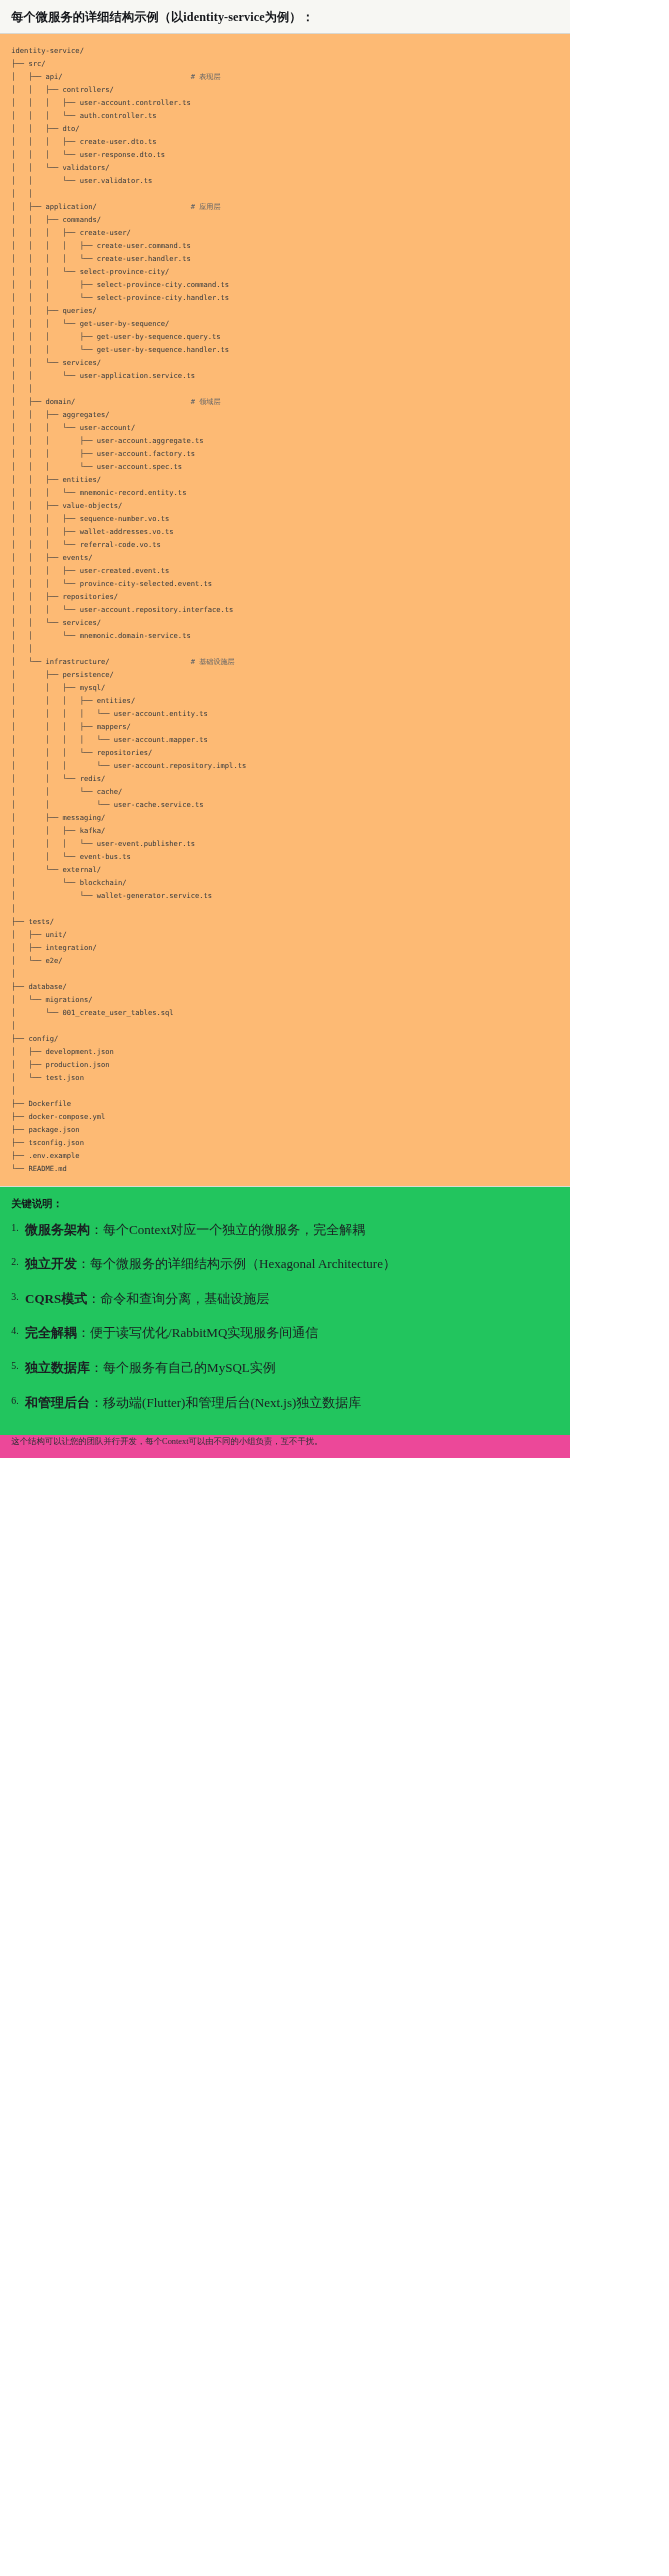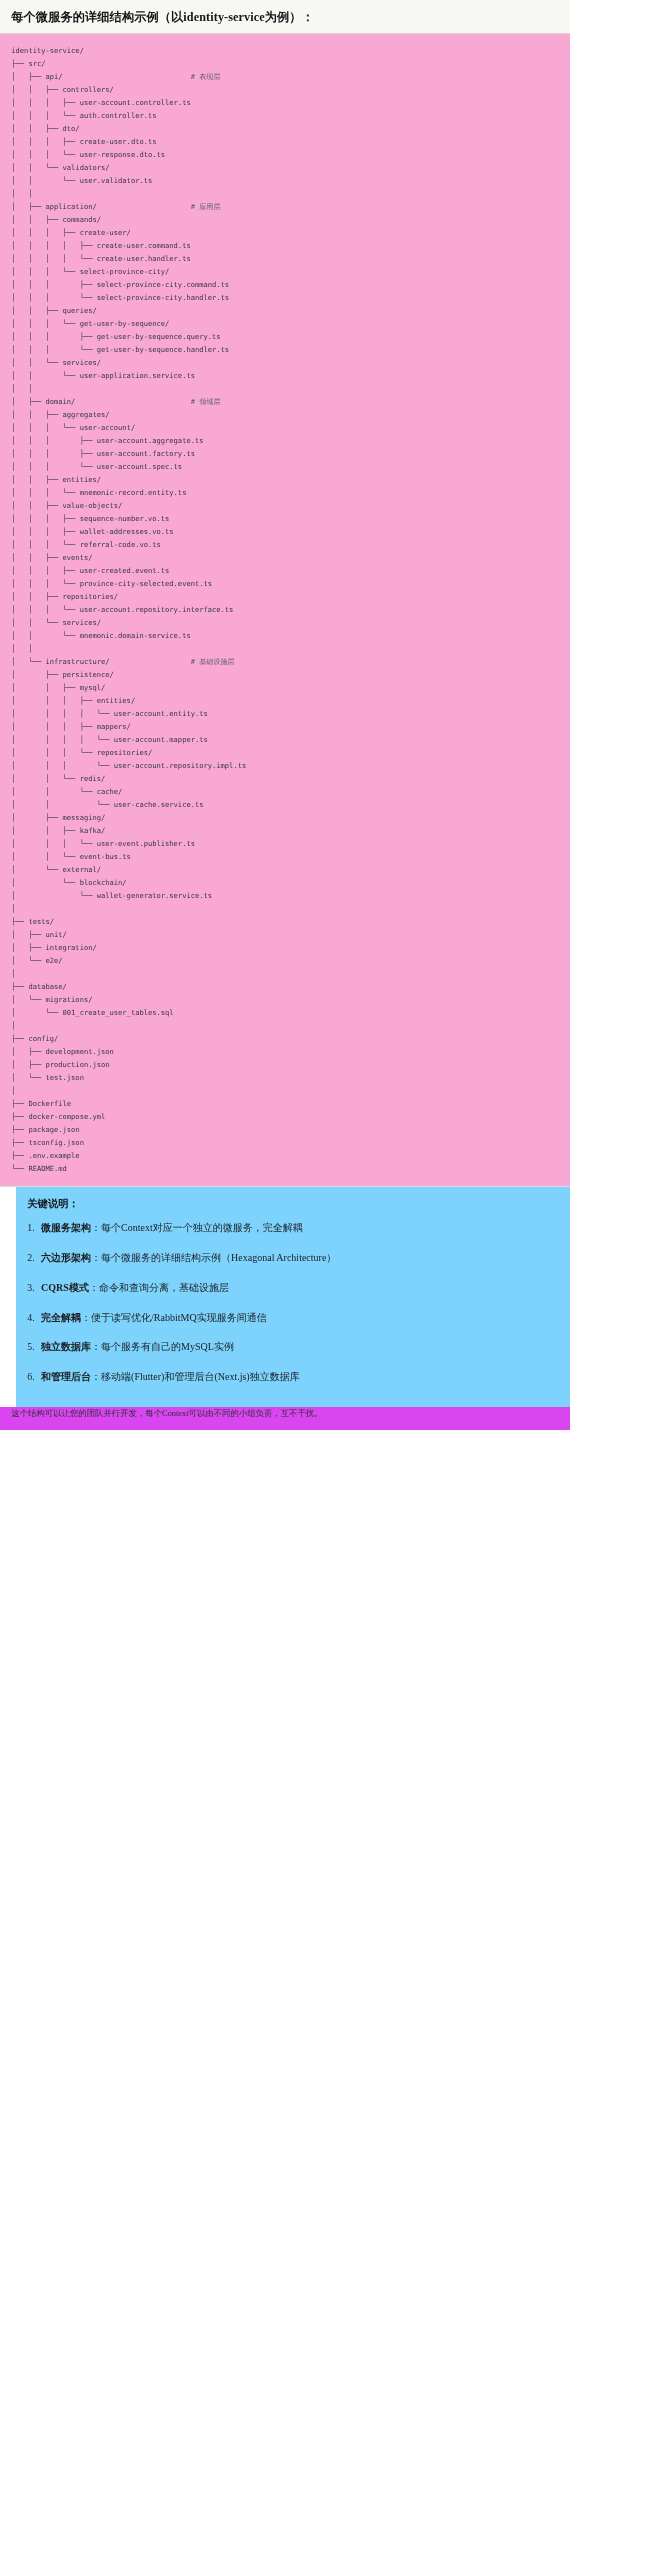--- a/index.html
+++ b/index.html
@@ -34,62 +34,61 @@
     font-size: 12.2px;
     font-weight: bold;
     letter-spacing: 0.1px;
     color: #14161a;
     line-height: 1.35;
   }
 
   
   .tree-block {
     box-sizing: border-box;
-    background: #f9a8d4;
+    background: #fdba74;
     padding: 10px 11.3px 11.3px 11.3px;
     border-bottom: 0.6px solid #dcdcd6;
   }
   pre.tree {
     margin: 0;
     font-family: "DejaVu Sans Mono", "Liberation Mono", monospace;
     font-size: 7.1px;
     line-height: 13px;
     color: #32373d;
     white-space: pre;
     tab-size: 4;
     letter-spacing: 0px;
   }
   pre.tree .cmt {
     color: #5b6066;
   }
 
   
   .notes-block {
     box-sizing: border-box;
-    background: #7dd3fc;
+    background: #22c55e;
     padding: 10px 11.3px 7.5px 11.3px;
-    margin-left: 16px;
   }
   .notes-title {
     margin: 0 0 8.8px 0;
     font-family: "Liberation Serif", serif;
     font-size: 10.3px;
     font-weight: bold;
     color: #14161a;
   }
   ol.notes {
     margin: 0;
     padding: 0;
     list-style: none;
     counter-reset: noteitem;
   }
   ol.notes > li {
     counter-increment: noteitem;
     font-family: "Liberation Serif", serif;
-    font-size: 10px;
+    font-size: 13px;
     line-height: 1.55;
     color: #1b1e22;
     margin: 0 0 14.4px 0;
     padding-left: 13.8px;
     position: relative;
   }
   ol.notes > li::before {
     content: counter(noteitem) ".";
     position: absolute;
     left: 0;
@@ -103,21 +102,21 @@
   }
   ol.notes > li .sep {
     font-weight: normal;
   }
   ol.notes > li .desc {
     font-weight: normal;
   }
 
   .footer-note {
     box-sizing: border-box;
-    background: #d946ef;
+    background: #ec4899;
     padding: 0 11.3px 10px 11.3px;
     font-family: "Liberation Serif", serif;
     font-size: 8.4px;
     line-height: 1.6;
     color: #2b2f34;
   }
 </style>
 </head>
 <body>
 
@@ -217,21 +216,21 @@
 └── README.md</pre>
   </div>
 
   <div class="notes-block">
     <div class="notes-title">关键说明：</div>
     <ol class="notes">
       <li>
         <span class="term">微服务架构</span><span class="sep">：</span><span class="desc">每个Context对应一个独立的微服务，完全解耦</span>
       </li>
       <li>
-        <span class="term">六边形架构</span><span class="sep">：</span><span class="desc">每个微服务的详细结构示例（Hexagonal Architecture）</span>
+        <span class="term">独立开发</span><span class="sep">：</span><span class="desc">每个微服务的详细结构示例（Hexagonal Architecture）</span>
       </li>
       <li>
         <span class="term">CQRS模式</span><span class="sep">：</span><span class="desc">命令和查询分离，基础设施层</span>
       </li>
       <li>
         <span class="term">完全解耦</span><span class="sep">：</span><span class="desc">便于读写优化/RabbitMQ实现服务间通信</span>
       </li>
       <li>
         <span class="term">独立数据库</span><span class="sep">：</span><span class="desc">每个服务有自己的MySQL实例</span>
       </li>

